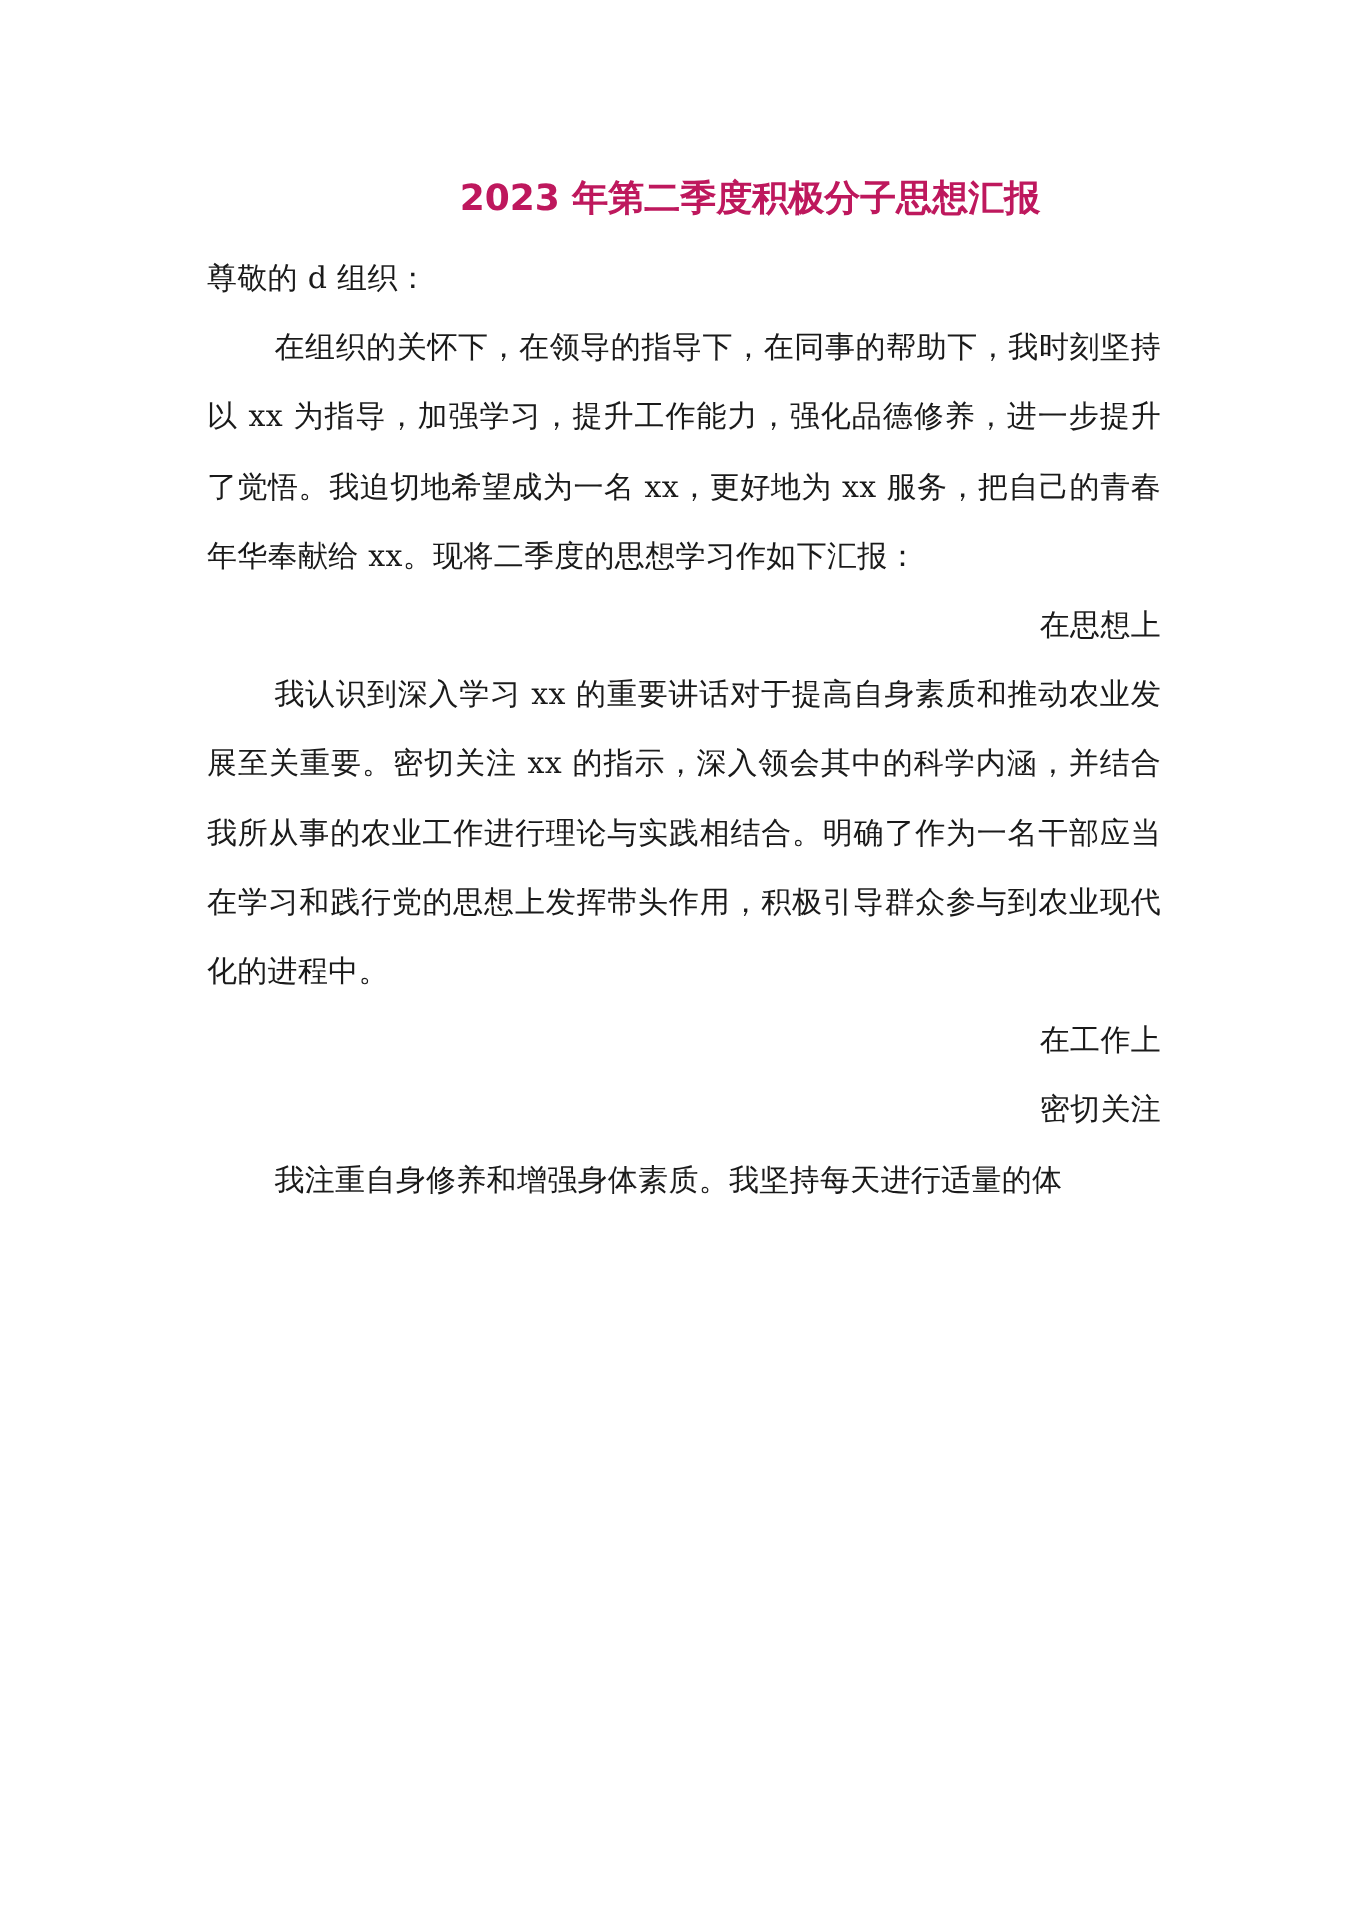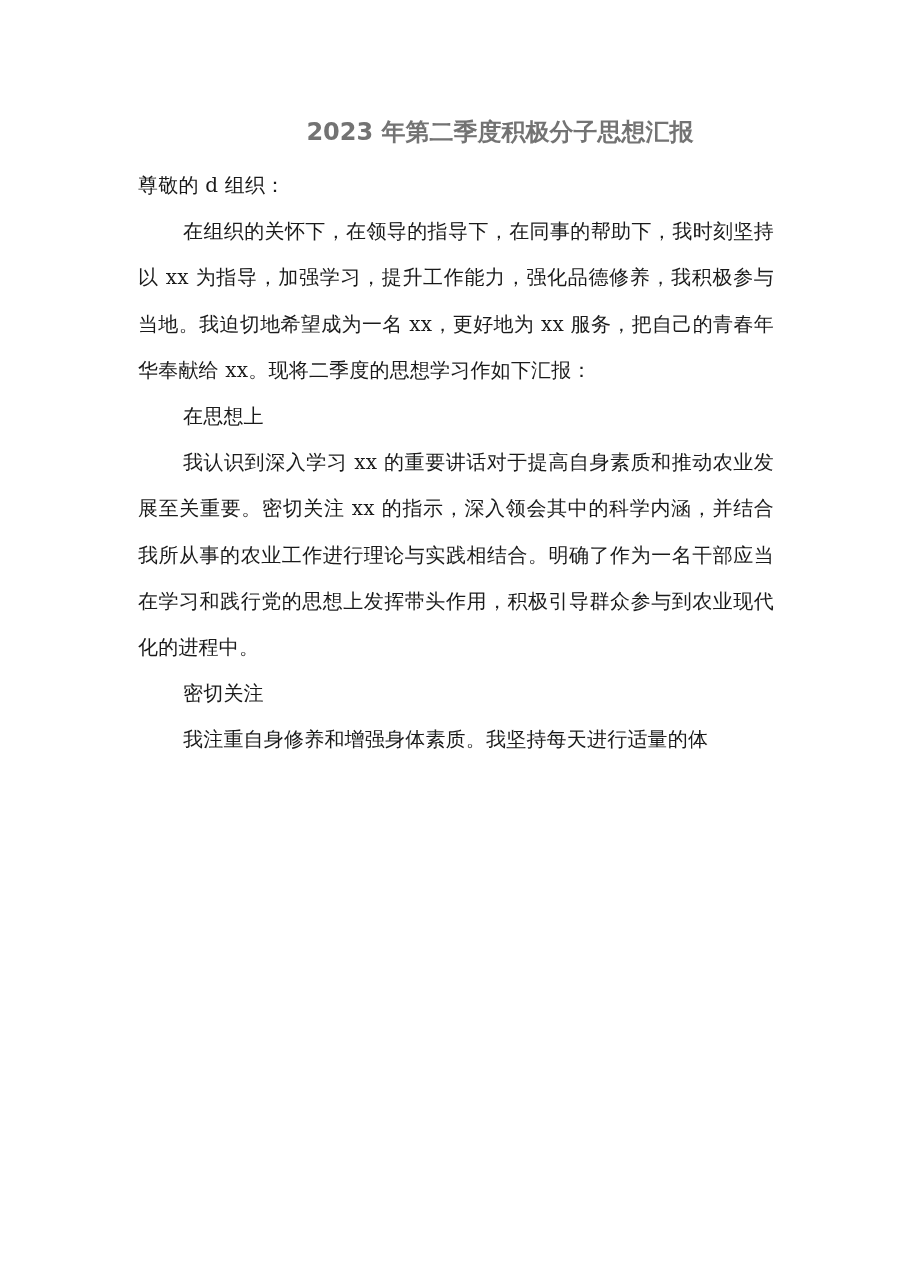--- a/index.html
+++ b/index.html
@@ -24,21 +24,21 @@
     .title {
       position: absolute;
       top: 114px;
       left: 250px;
       width: 500px;
       text-align: center;
       font-family: "DejaVu Sans", "Liberation Sans", sans-serif;
       font-weight: bold;
       font-size: 24px;
       line-height: 36px;
-      color: #737373;
+      color: #be185d;
       white-space: nowrap;
     }
     .body-text {
       position: absolute;
       left: 138px;
       top: 162px;
       width: 636px;
       font-size: 20px;
       line-height: 46.2px;
       letter-spacing: 0.2px;
@@ -49,29 +49,31 @@
     }
     .para {
       margin: 0;
       text-indent: 45px;
       text-align: justify;
       text-align-last: left;
     }
     .heading {
       margin: 0;
       text-indent: 45px;
+      text-align: right;
     }
   </style>
 </head>
 <body>
 
 <div class="page">
   <div class="title">2023 年第二季度积极分子思想汇报</div>
 
   <div class="body-text">
     <p class="salutation">尊敬的 d 组织：</p>
-    <p class="para">在组织的关怀下，在领导的指导下，在同事的帮助下，我时刻坚持以 xx 为指导，加强学习，提升工作能力，强化品德修养，我积极参与当地。我迫切地希望成为一名 xx，更好地为 xx 服务，把自己的青春年华奉献给 xx。现将二季度的思想学习作如下汇报：</p>
+    <p class="para">在组织的关怀下，在领导的指导下，在同事的帮助下，我时刻坚持以 xx 为指导，加强学习，提升工作能力，强化品德修养，进一步提升了觉悟。我迫切地希望成为一名 xx，更好地为 xx 服务，把自己的青春年华奉献给 xx。现将二季度的思想学习作如下汇报：</p>
     <p class="heading">在思想上</p>
     <p class="para">我认识到深入学习 xx 的重要讲话对于提高自身素质和推动农业发展至关重要。密切关注 xx 的指示，深入领会其中的科学内涵，并结合我所从事的农业工作进行理论与实践相结合。明确了作为一名干部应当在学习和践行党的思想上发挥带头作用，积极引导群众参与到农业现代化的进程中。</p>
+    <p class="heading">在工作上</p>
     <p class="heading">密切关注</p>
     <p class="para">我注重自身修养和增强身体素质。我坚持每天进行适量的体</p>
   </div>
 </div>
 
 </body></html>

